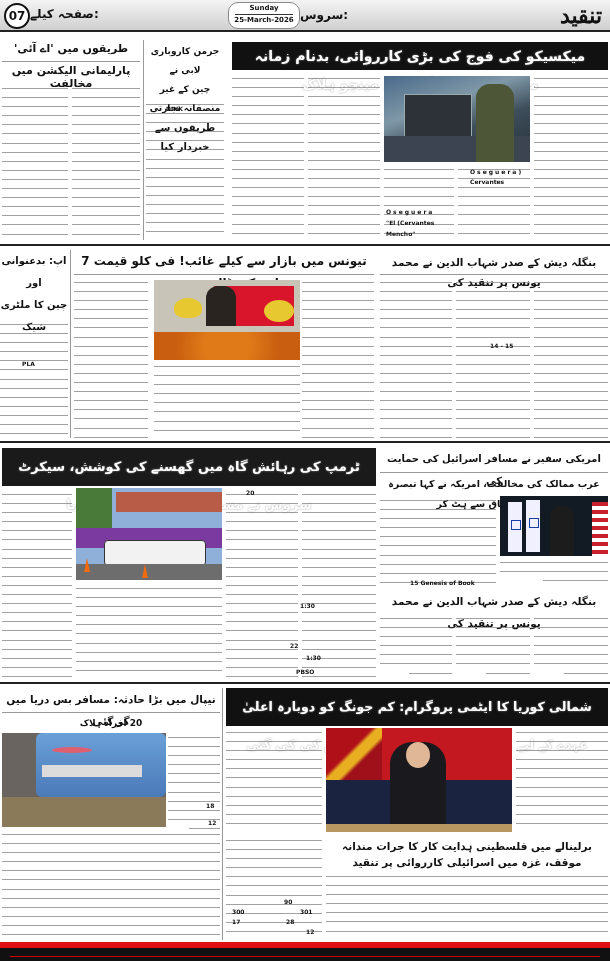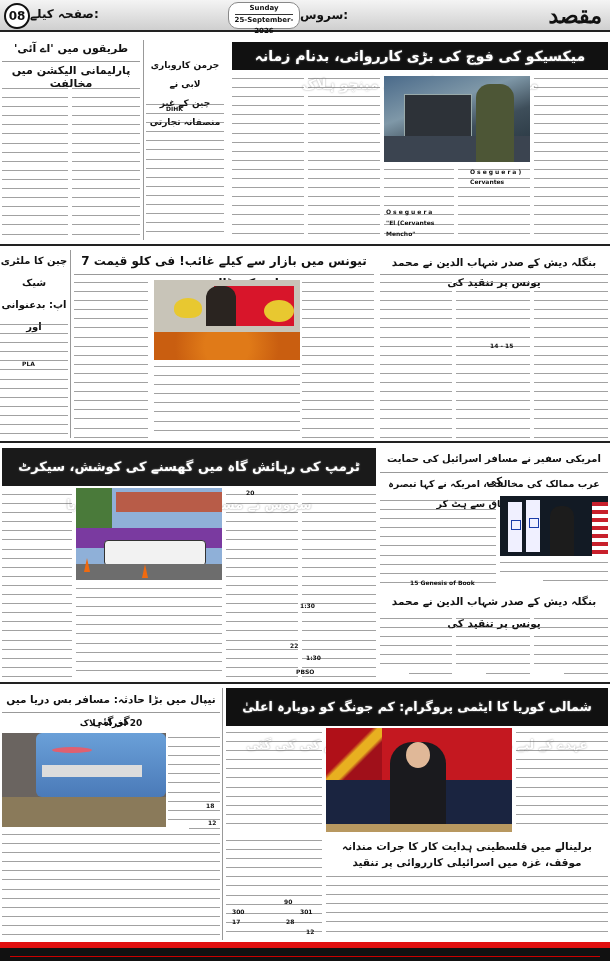--- a/index.html
+++ b/index.html
@@ -23,29 +23,29 @@
   .img{overflow:hidden;}
   .bottom-red{left:0;top:942px;width:610px;height:6px;background:#e01010;}
   .bottom-black{left:0;top:948px;width:610px;height:13px;background:#111;}
   .bottom-line{left:10px;top:956px;width:590px;height:1px;background:#c00;}
   .caption-en{font-family:"DejaVu Sans",sans-serif;font-weight:bold;font-size:6px;}
 </style>
 </head>
 <body>
 
 <div class="abs masthead">
-  <div class="abs logo">مقصد</div>
+  <div class="abs logo">تنقید</div>
   <div class="abs date-label">سروس:</div>
   <div class="abs date-pill">
     <div>Sunday</div>
     <div class="sep"></div>
-    <div>25-September-2026</div>
+    <div>25-March-2026</div>
   </div>
   <div class="abs page-label">صفحہ کیلے:</div>
-  <div class="abs page-num">08</div>
+  <div class="abs page-num">07</div>
 </div>
 
 <div class="abs hl" style="left:2px;top:42px;width:138px;font-size:11px;">طریقوں میں 'اے آئی'</div>
 <div class="abs thinrule" style="left:2px;top:61px;width:138px;height:1px;"></div>
 <div class="abs hl" style="left:2px;top:64px;width:138px;font-size:11px;">پارلیمانی الیکشن میں مخالفت</div>
 <div class="abs col" style="left:2px;top:84px;width:66px;height:156px;">
     <span class="l" title="ایم این این۔ رپورٹ کے مطابق" style="width: 100%; margin-right: 0px;"></span>
     <span class="l" title="ایم این این۔ رپورٹ کے مطابق" style="width: 100%; margin-right: 0px;"></span>
     <span class="l" title="ایم این این۔ رپورٹ کے مطابق" style="width: 100%; margin-right: 0px;"></span>
     <span class="l" title="ایم این این۔ رپورٹ کے مطابق" style="width: 100%; margin-right: 0px;"></span>
@@ -79,23 +79,24 @@
     <span class="l" title="ایم این این۔ رپورٹ کے مطابق" style="width: 100%; margin-right: 0px;"></span>
     <span class="l" title="ایم این این۔ رپورٹ کے مطابق" style="width: 100%; margin-right: 0px;"></span>
     <span class="l" title="ایم این این۔ رپورٹ کے مطابق" style="width: 100%; margin-right: 0px;"></span>
     <span class="l" title="ایم این این۔ رپورٹ کے مطابق" style="width: 100%; margin-right: 0px;"></span>
     <span class="l" title="ایم این این۔ رپورٹ کے مطابق" style="width: 100%; margin-right: 0px;"></span>
     <span class="l" title="ایم این این۔ رپورٹ کے مطابق" style="width: 100%; margin-right: 0px;"></span>
     <span class="l" title="ایم این این۔ رپورٹ کے مطابق" style="width: 100%; margin-right: 0px;"></span>
   </div>
 <div class="abs thinrule" style="left:143px;top:40px;width:1px;height:200px;"></div>
 
-<div class="abs hl" style="left:146px;top:56px;width:78px;font-size:9px;line-height:19px;">
+<div class="abs hl" style="left:146px;top:42px;width:78px;font-size:9px;line-height:19px;">
   <div>جرمن کاروباری لابی نے</div>
   <div>چین کے غیر منصفانہ تجارتی</div>
+  <div style="font-size:10px;">طریقوں سے خبردار کیا</div>
 </div>
 <div class="abs col" style="left:146px;top:100px;width:78px;height:140px;">
     <span class="l" title="ایم این این۔ رپورٹ کے مطابق" style="width: 100%; margin-right: 0px;"></span>
     <span class="l" title="ایم این این۔ رپورٹ کے مطابق" style="width: 100%; margin-right: 0px;"></span>
     <span class="l" title="ایم این این۔ رپورٹ کے مطابق" style="width: 100%; margin-right: 0px;"></span>
     <span class="l" title="ایم این این۔ رپورٹ کے مطابق" style="width: 100%; margin-right: 0px;"></span>
     <span class="l" title="ایم این این۔ رپورٹ کے مطابق" style="width: 100%; margin-right: 0px;"></span>
     <span class="l" title="ایم این این۔ رپورٹ کے مطابق" style="width: 100%; margin-right: 0px;"></span>
     <span class="l" title="ایم این این۔ رپورٹ کے مطابق" style="width: 100%; margin-right: 0px;"></span>
     <span class="l" title="ایم این این۔ رپورٹ کے مطابق" style="width: 100%; margin-right: 0px;"></span>
@@ -203,22 +204,22 @@
     <span class="l" title="ایم این این۔ رپورٹ کے مطابق" style="width: 100%; margin-right: 0px;"></span>
     <span class="l" title="ایم این این۔ رپورٹ کے مطابق" style="width: 100%; margin-right: 0px;"></span>
     <span class="l" title="ایم این این۔ رپورٹ کے مطابق" style="width: 100%; margin-right: 0px;"></span>
     <span class="l" title="ایم این این۔ رپورٹ کے مطابق" style="width: 100%; margin-right: 0px;"></span>
     <span class="l" title="ایم این این۔ رپورٹ کے مطابق" style="width: 100%; margin-right: 0px;"></span>
   </div>
 
 <div class="abs rule" style="left:0;top:244px;width:610px;height:2px;"></div>
 
 <div class="abs hl" style="left:0;top:250px;width:68px;font-size:10px;line-height:22px;">
+  <div>اپ: بدعنوانی اور</div>
   <div>چین کا ملٹری شیک</div>
-  <div>اپ: بدعنوانی اور</div>
 </div>
 <div class="abs col" style="left:0;top:320px;width:68px;height:118px;">
     <span class="l" title="ایم این این۔ رپورٹ کے مطابق" style="width: 100%; margin-right: 0px;"></span>
     <span class="l" title="ایم این این۔ رپورٹ کے مطابق" style="width: 100%; margin-right: 0px;"></span>
     <span class="l" title="ایم این این۔ رپورٹ کے مطابق" style="width: 100%; margin-right: 0px;"></span>
     <span class="l" title="ایم این این۔ رپورٹ کے مطابق" style="width: 100%; margin-right: 0px;"></span>
     <span class="l" title="ایم این این۔ رپورٹ کے مطابق" style="width: 100%; margin-right: 0px;"></span>
     <span class="l" title="ایم این این۔ رپورٹ کے مطابق" style="width: 100%; margin-right: 0px;"></span>
     <span class="l" title="ایم این این۔ رپورٹ کے مطابق" style="width: 100%; margin-right: 0px;"></span>
     <span class="l" title="ایم این این۔ رپورٹ کے مطابق" style="width: 100%; margin-right: 0px;"></span>

